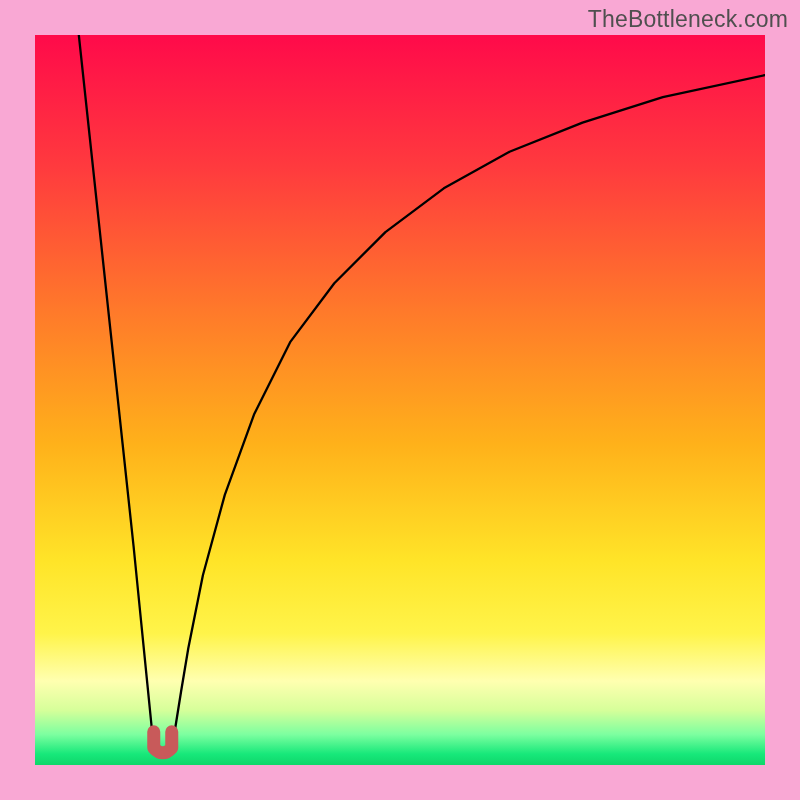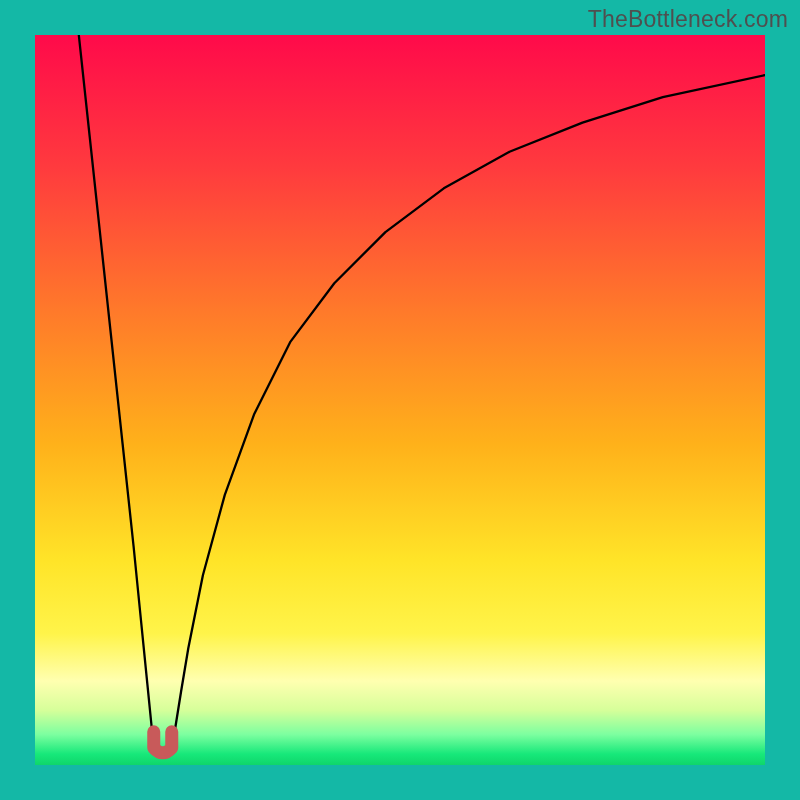--- a/index.html
+++ b/index.html
@@ -10,21 +10,21 @@
     background: #000;
     overflow: hidden;
     font-family: Arial, Helvetica, sans-serif;
   }
   .frame {
     position: absolute;
     left: 0;
     top: 0;
     width: 800px;
     height: 800px;
-    background: #14b8a6;
+    background: #f9a8d4;
   }
   .plot {
     position: absolute;
     left: 35px;
     top: 35px;
     width: 730px;
     height: 730px;
     overflow: hidden;
   }
   .gradient {

